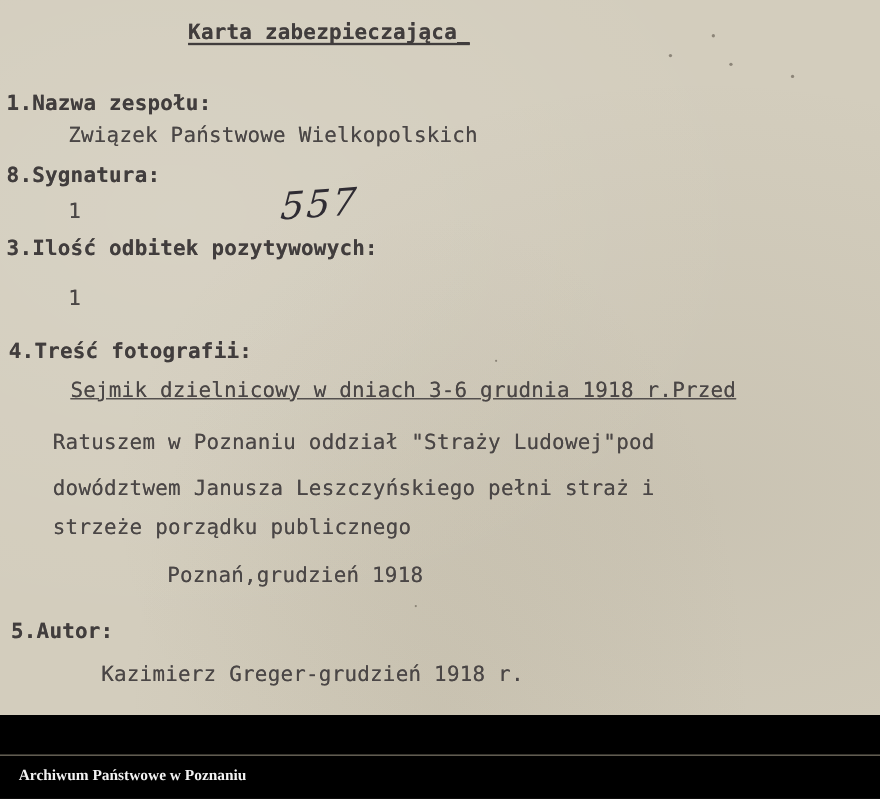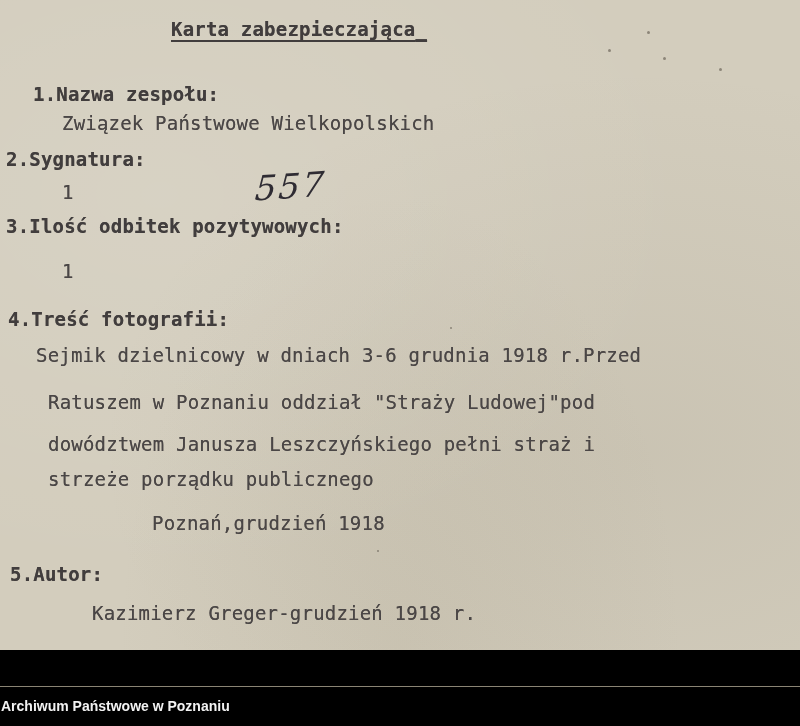--- a/index.html
+++ b/index.html
@@ -70,48 +70,48 @@
       left: 0;
       top: 686px;
       width: 800px;
       height: 40px;
       background: #000;
       border-top: 1px solid #8a8474;
       box-sizing: border-box;
     }
     .footer-text {
       position: absolute;
-      left: 1px;
+      left: 17px;
       top: 11px;
-      font-family: Liberation Sans, sans-serif;
+      font-family: Liberation Serif, serif;
       font-weight: bold;
       font-size: 14px;
       color: #f2f2f2;
       text-align: right;
     }
   </style>
 </head>
 <body>
 
 <div class="page">
 
   <div class="tw title">Karta zabezpieczająca</div>
 
-  <div class="tw label" style="left:6px; top:83px;margin-left:27px;">1.Nazwa zespołu:</div>
+  <div class="tw label" style="left:6px; top:83px;">1.Nazwa zespołu:</div>
   <div class="tw body-line" style="left:62px; top:112px;">Związek Państwowe Wielkopolskich</div>
 
-  <div class="tw label" style="left:6px; top:148px;">2.Sygnatura:</div>
+  <div class="tw label" style="left:6px; top:148px;">8.Sygnatura:</div>
   <div class="tw body-line" style="left:62px; top:181px;">1</div>
   <div class="handwritten">557</div>
 
   <div class="tw label" style="left:6px; top:215px;">3.Ilość odbitek pozytywowych:</div>
   <div class="tw body-line" style="left:62px; top:260px;">1</div>
 
   <div class="tw label" style="left:8px; top:308px;">4.Treść fotografii:</div>
-  <div class="tw body-line" style="left:36px; top:344px;">Sejmik dzielnicowy w dniach 3-6 grudnia 1918 r.Przed</div>
+  <div class="tw body-line" style="left:64px; top:344px;text-decoration:underline;">Sejmik dzielnicowy w dniach 3-6 grudnia 1918 r.Przed</div>
   <div class="tw body-line" style="left:48px; top:391px;">Ratuszem w Poznaniu oddział "Straży Ludowej"pod</div>
   <div class="tw body-line" style="left:48px; top:468px;">strzeże porządku publicznego</div>
   <div class="tw body-line" style="left:48px; top:433px;">dowództwem Janusza Leszczyńskiego pełni straż i</div>
   <div class="tw body-line" style="left:108px; top:512px;margin-left:44px;">Poznań,grudzień 1918</div>
 
   <div class="tw label" style="left:10px; top:563px;">5.Autor:</div>
   <div class="tw body-line" style="left:92px; top:602px;">Kazimierz Greger-grudzień 1918 r.</div>
 
   <div class="speck" style="left:647px; top:31px;"></div>
   <div class="speck" style="left:663px; top:57px;"></div>

